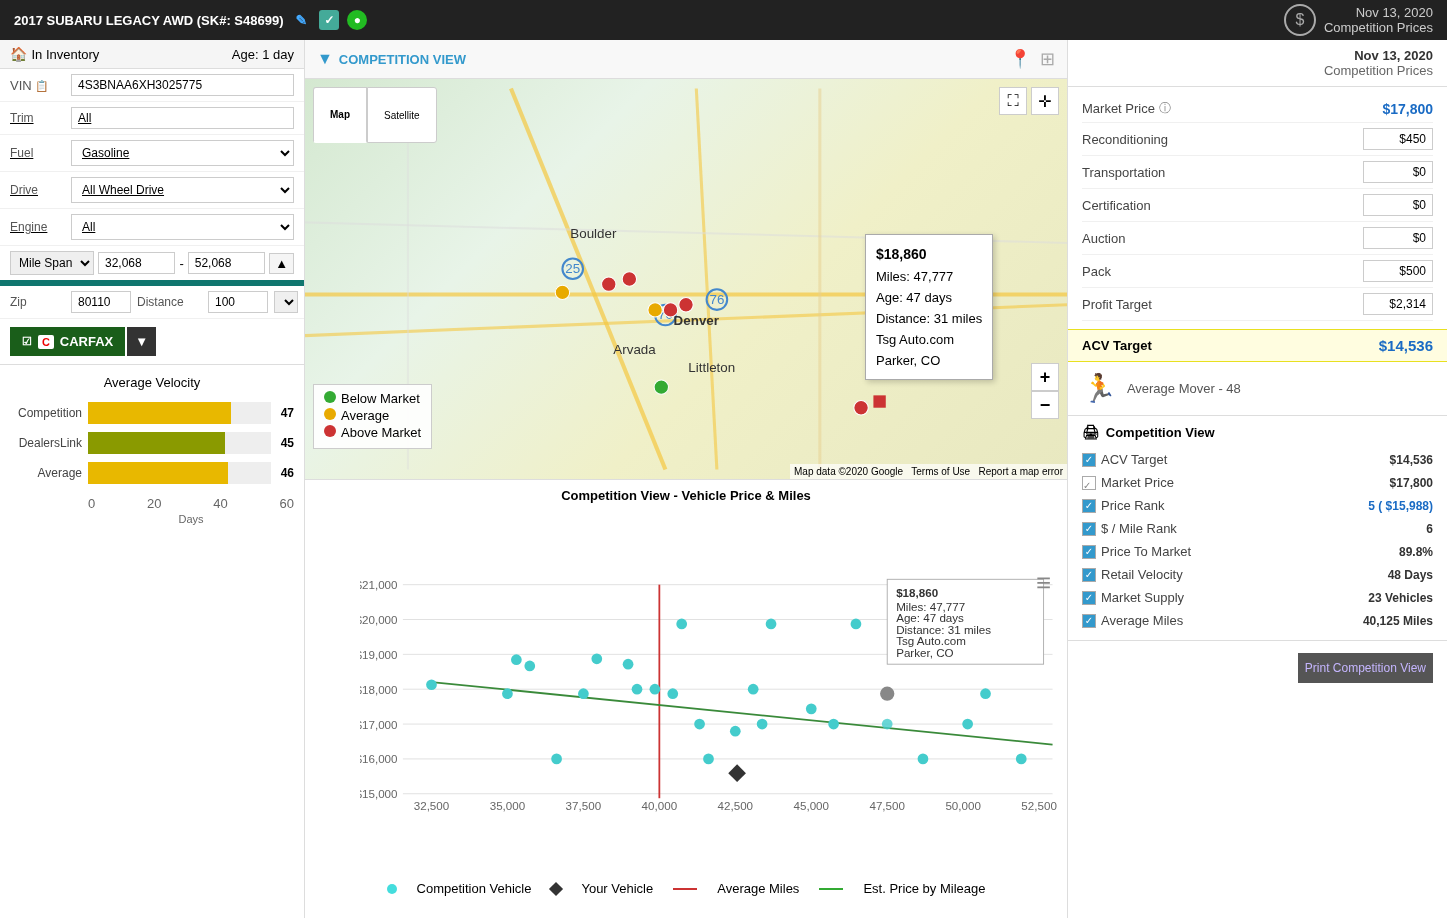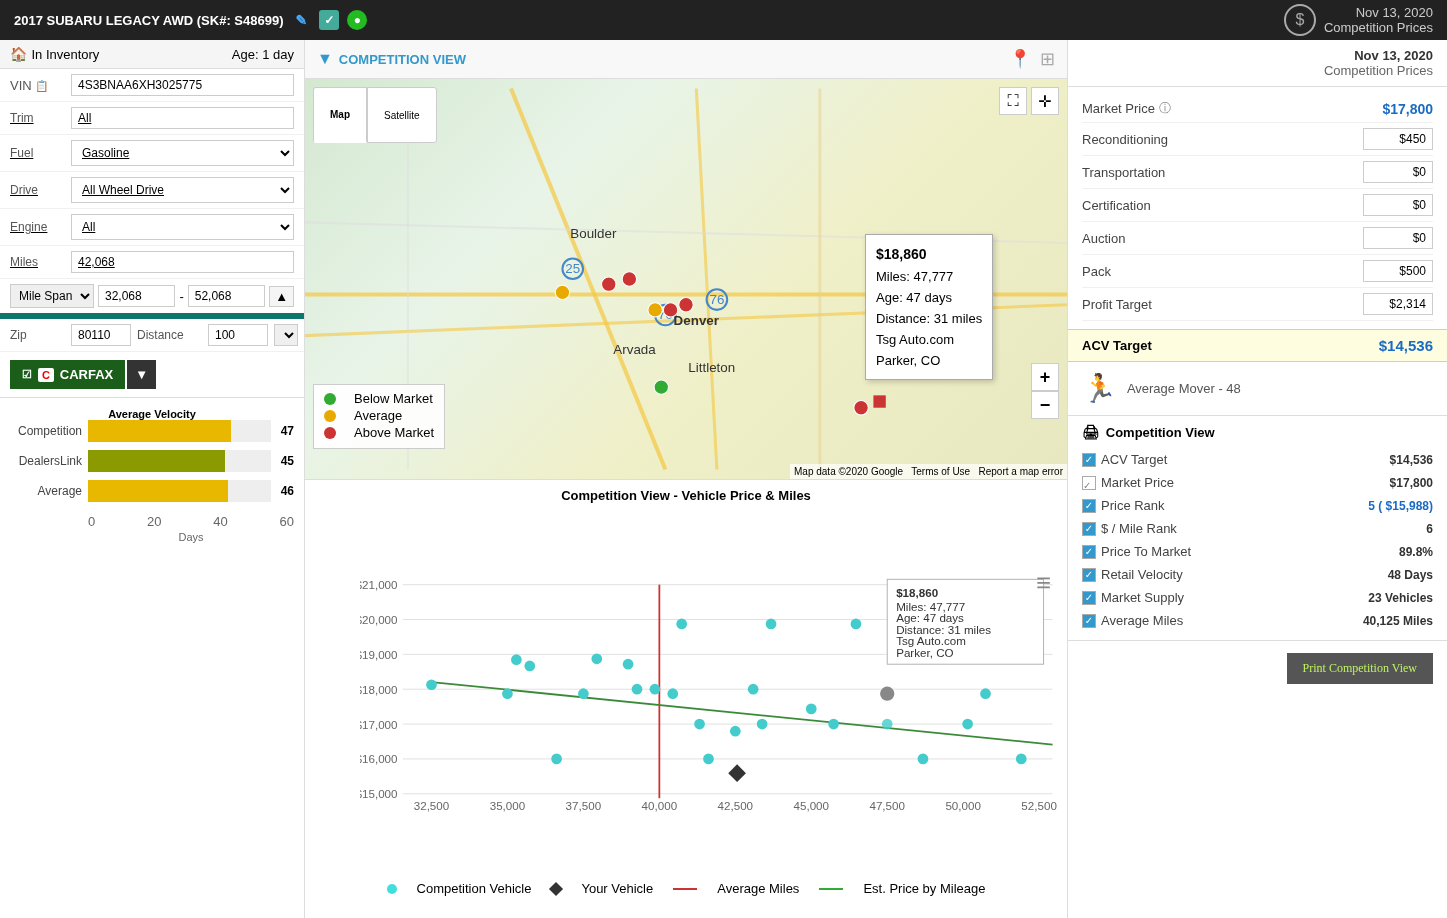--- a/index.html
+++ b/index.html
@@ -32,21 +32,21 @@
 
     .miles-row { padding: 5px 10px; display: flex; align-items: center; gap: 6px; border-bottom: 1px solid #f0f0f0; }
     .mile-span-row { padding: 5px 10px; display: flex; align-items: center; gap: 4px; border-bottom: 6px solid #0f766e; }
     .zip-row { padding: 5px 10px; display: flex; align-items: center; gap: 6px; border-bottom: 1px solid #f0f0f0; }
 
     .carfax-row { padding: 8px 10px; border-bottom: 1px solid #ddd; }
     .carfax-btn { background: #1a5e1a; color: #fff; border: none; padding: 7px 12px; cursor: pointer; display: flex; align-items: center; gap: 6px; font-weight: bold; font-size: 13px; }
     .carfax-arrow { background: #333; color: #fff; border: none; padding: 7px 8px; cursor: pointer; }
 
     .avg-velocity { padding: 10px; flex: 1; }
-    .avg-velocity-title { font-weight: bold; text-align: center; font-size: 11px; margin-bottom: 0; }
+    .avg-velocity-title { font-weight: normal; text-align: center; font-size: 13px; margin-bottom: 12px; }
     .bar-row { display: flex; align-items: center; margin-bottom: 8px; gap: 6px; }
     .bar-label { width: 72px; text-align: right; font-size: 12px; color: #444; }
     .bar-container { flex: 1; height: 22px; background: #eee; position: relative; }
     .bar-fill { height: 100%; }
     .bar-value { font-size: 12px; font-weight: bold; margin-left: 4px; }
     .x-axis { display: flex; justify-content: space-between; padding: 4px 0 0 78px; font-size: 11px; color: #666; }
     .x-axis-label { text-align: center; font-size: 11px; color: #666; padding-left: 78px; padding-top: 2px; }
 
     
     .center-panel { flex: 1; display: flex; flex-direction: column; overflow: hidden; }
@@ -63,21 +63,21 @@
     .map-tab { padding: 21px 16px; border: 1px solid #ccc; background: #fff; cursor: pointer; font-size: 10px; }
     .map-tab.active { background: #fff; font-weight: bold; border-bottom: 2px solid #fff; }
     .map-tab:first-child { border-radius: 3px 0 0 3px; }
     .map-tab:last-child { border-radius: 0 3px 3px 0; }
     .map-controls { position: absolute; right: 8px; top: 8px; display: flex; gap: 4px; z-index: 10; }
     .map-control-btn { width: 28px; height: 28px; background: #fff; border: 1px solid #ccc; display: flex; align-items: center; justify-content: center; cursor: pointer; font-size: 16px; }
     .map-zoom-controls { position: absolute; right: 8px; bottom: 60px; display: flex; flex-direction: column; z-index: 10; }
     .zoom-btn { width: 28px; height: 28px; background: #fff; border: 1px solid #ccc; display: flex; align-items: center; justify-content: center; cursor: pointer; font-size: 18px; font-weight: bold; }
 
     .map-legend { position: absolute; bottom: 30px; left: 8px; background: rgba(255,255,255,0.9); padding: 6px 10px; border: 1px solid #ccc; font-size: 11px; z-index: 10; }
-    .legend-item { display: flex; align-items: center; gap: 18px; margin-bottom: 2px; }
+    .legend-item { display: flex; align-items: flex-start; gap: 5px; margin-bottom: 2px; }
     .legend-dot { width: 12px; height: 12px; border-radius: 50%; }
     .map-attribution { position: absolute; bottom: 0; right: 0; background: rgba(255,255,255,0.7); font-size: 10px; padding: 2px 4px; }
 
     
     .map-tooltip { position: absolute; background: #fff; border: 1px solid #aaa; padding: 8px 10px; font-size: 12px; z-index: 20; box-shadow: 2px 2px 6px rgba(0,0,0,0.2); line-height: 1.6; }
     .map-tooltip .price { font-weight: bold; font-size: 14px; margin-bottom: 2px; }
 
     
     .chart-area { flex: 1; background: #fff; border-top: 1px solid #ddd; position: relative; overflow: hidden; }
     .chart-title { text-align: center; font-weight: bold; font-size: 13px; padding: 8px 0 4px 0; }
@@ -113,21 +113,21 @@
     .printer-icon { font-size: 14px; }
     .comp-row { display: flex; justify-content: space-between; align-items: center; padding: 4px 0; }
     .comp-row-label { color: #444; font-size: 12px; display: flex; align-items: center; gap: 5px; }
     .comp-row-value { color: #333; font-size: 12px; font-weight: bold; }
     .comp-row-value.blue { color: #1a6bc4; }
     .checkbox { width: 14px; height: 14px; border: 1px solid #aaa; background: #3399cc; display: inline-flex; align-items: center; justify-content: center; }
     .checkbox-empty { width: 14px; height: 14px; border: 1px solid #aaa; background: #fff; }
     .checkbox-check { color: #fff; font-size: 10px; }
 
     .print-btn-row { padding: 12px 14px; display: flex; justify-content: flex-end; }
-    .print-btn { background: #555; color: #bef264; border: none; padding: 8px 16px; cursor: pointer; font-size: 12px; font-family: Liberation Serif, serif; }
+    .print-btn { background: #555; color: #c4b5fd; border: none; padding: 8px 7px; cursor: pointer; font-size: 12px; }
 
     
     input[type="text"], select { border: 1px solid #ccc; padding: 3px 6px; font-size: 12px; }
     .small-input { width: 60px; }
 
     .map-svg-area { width: 100%; height: 100%; }
   </style>
 </head>
 <body>
 
@@ -185,24 +185,20 @@
       </select>
     </div>
 
     <div class="field-row">
       <span class="field-label">Engine</span>
       <select class="field-input-select">
         <option>All</option>
       </select>
     </div>
 
-    <div class="miles-row field-row">
-      <span class="field-label">Miles</span>
-      <input type="text" class="field-input" value="42,068" style="">
-    </div>
 
     <div class="mile-span-row">
       <select style="border:1px solid #ccc; padding:3px 4px; font-size:12px;">
         <option>Mile Span</option>
       </select>
       <input type="text" class="field-input small-input" value="32,068" style="">
       <span>-</span>
       <input type="text" class="field-input small-input" value="52,068" style="">
       <span style="cursor:pointer; border:1px solid #ccc; padding:2px 5px; background:#f5f5f5;">▲</span>
     </div>

